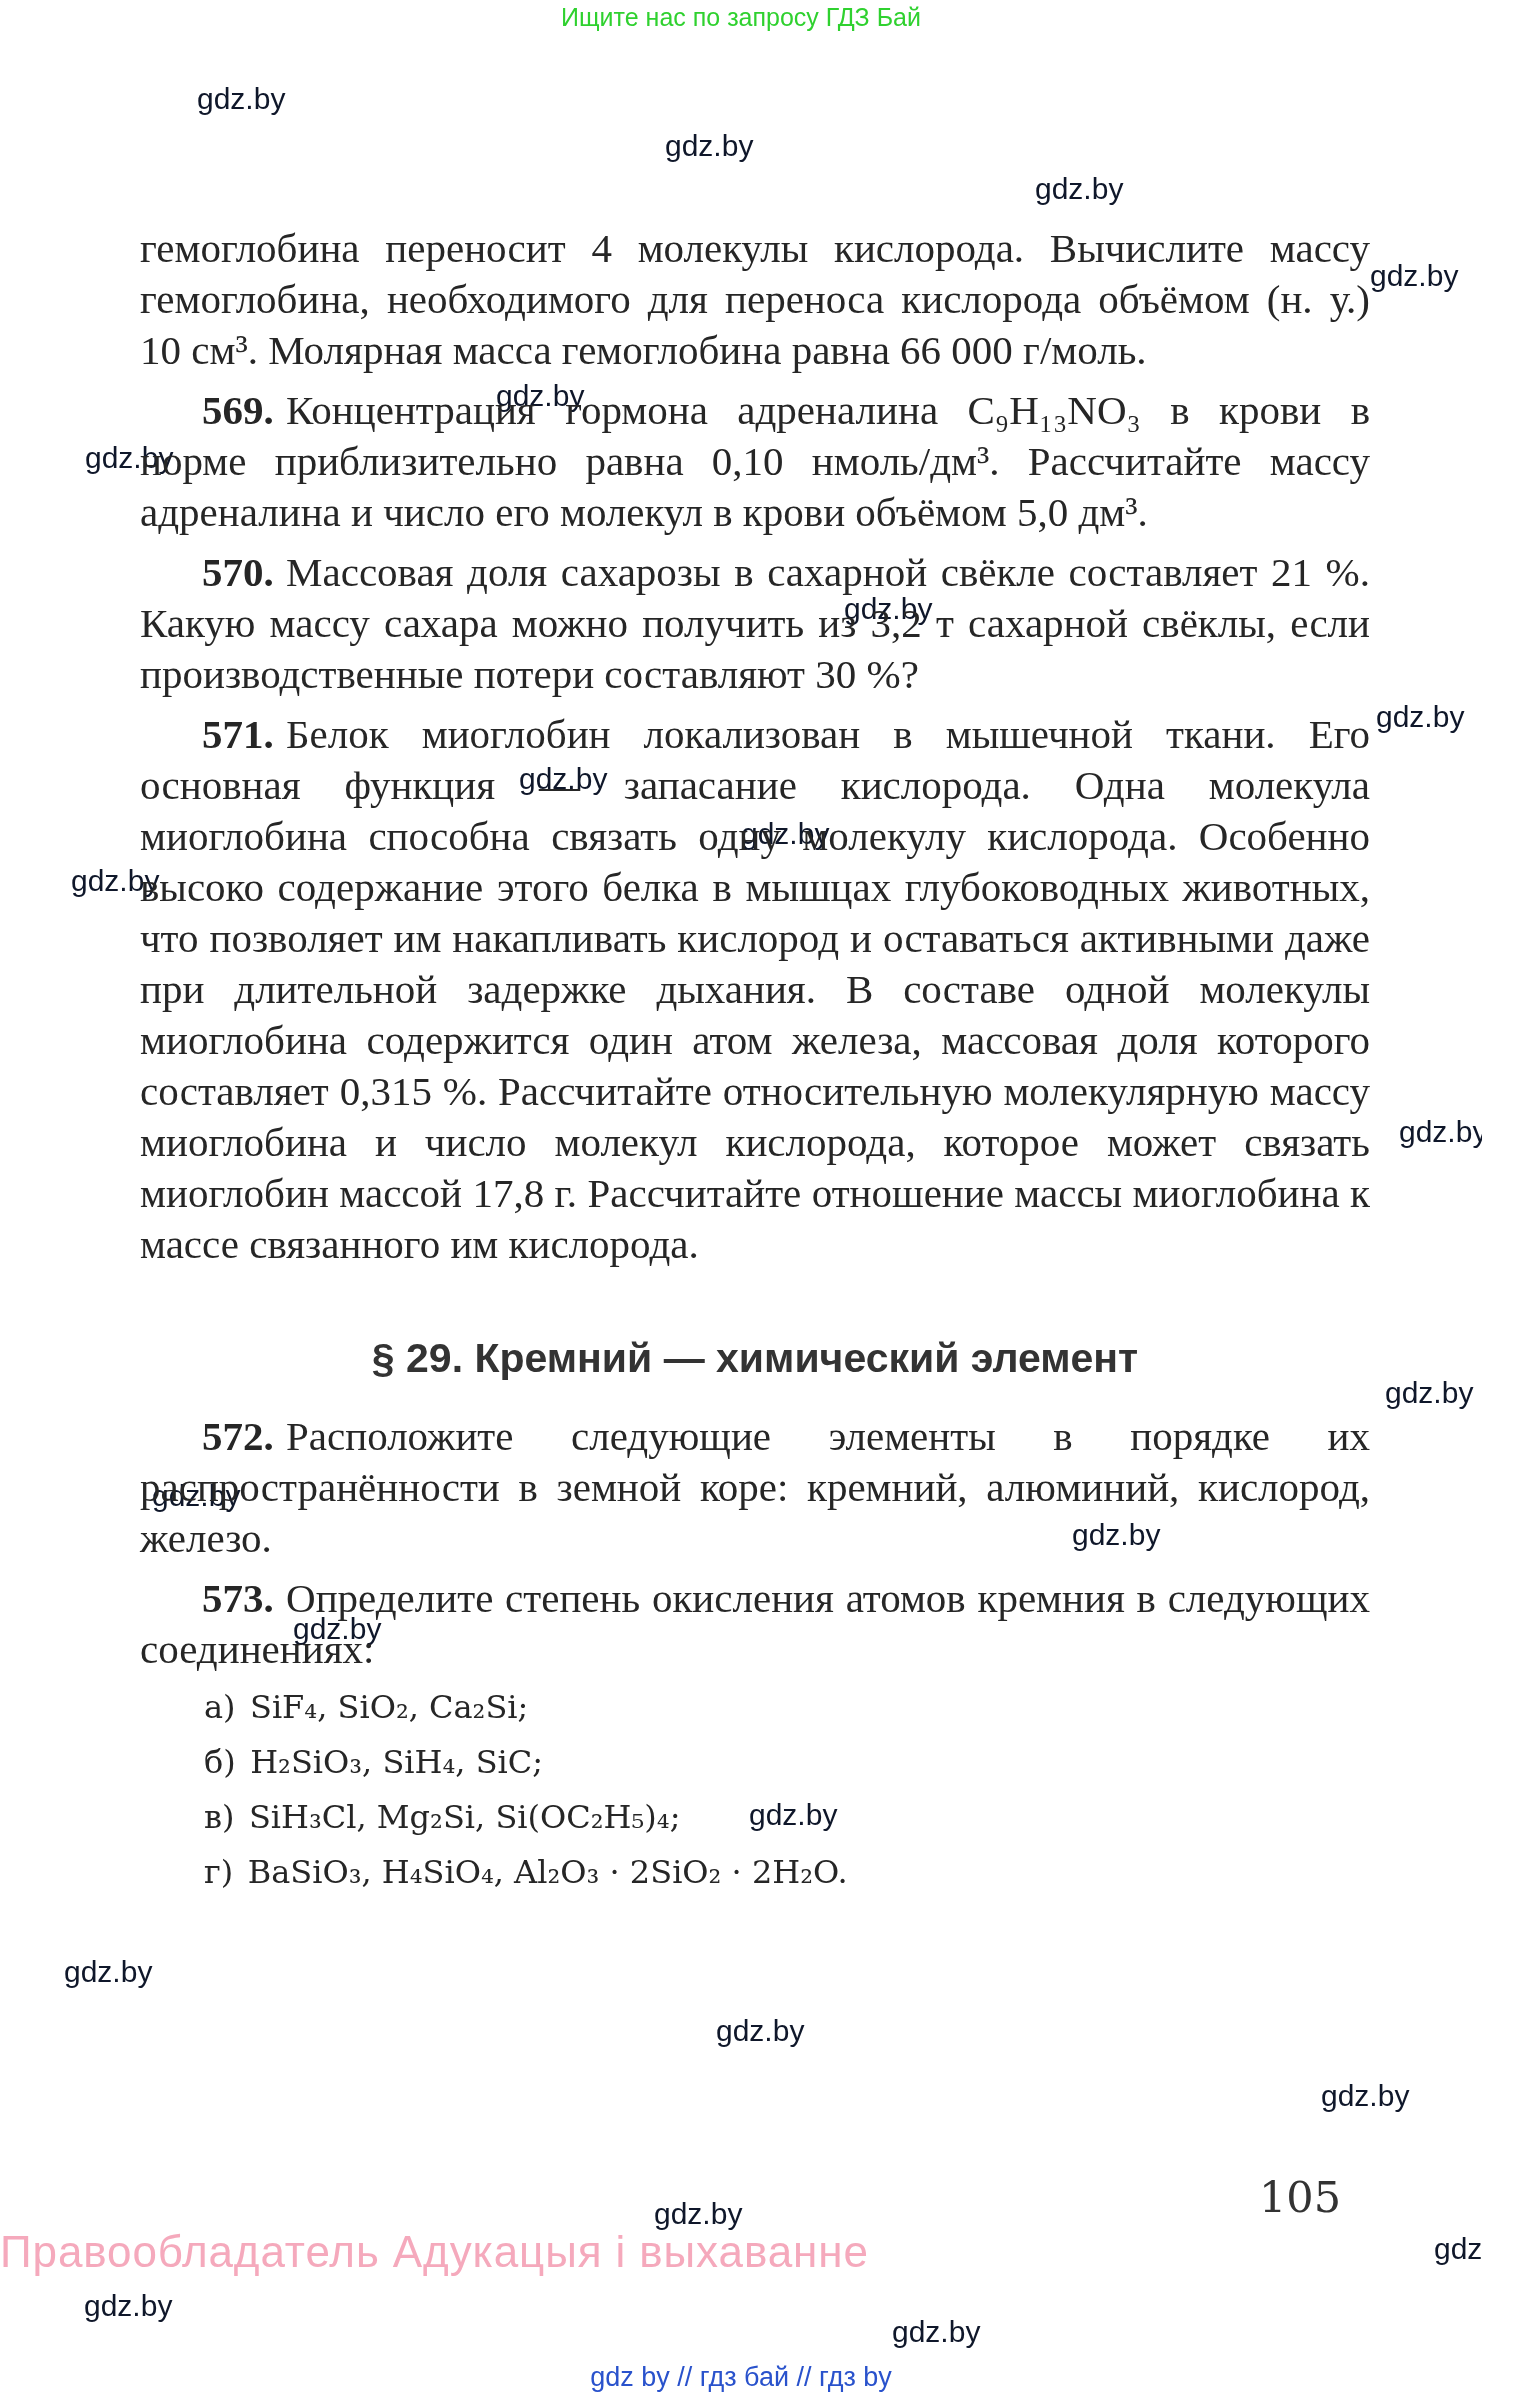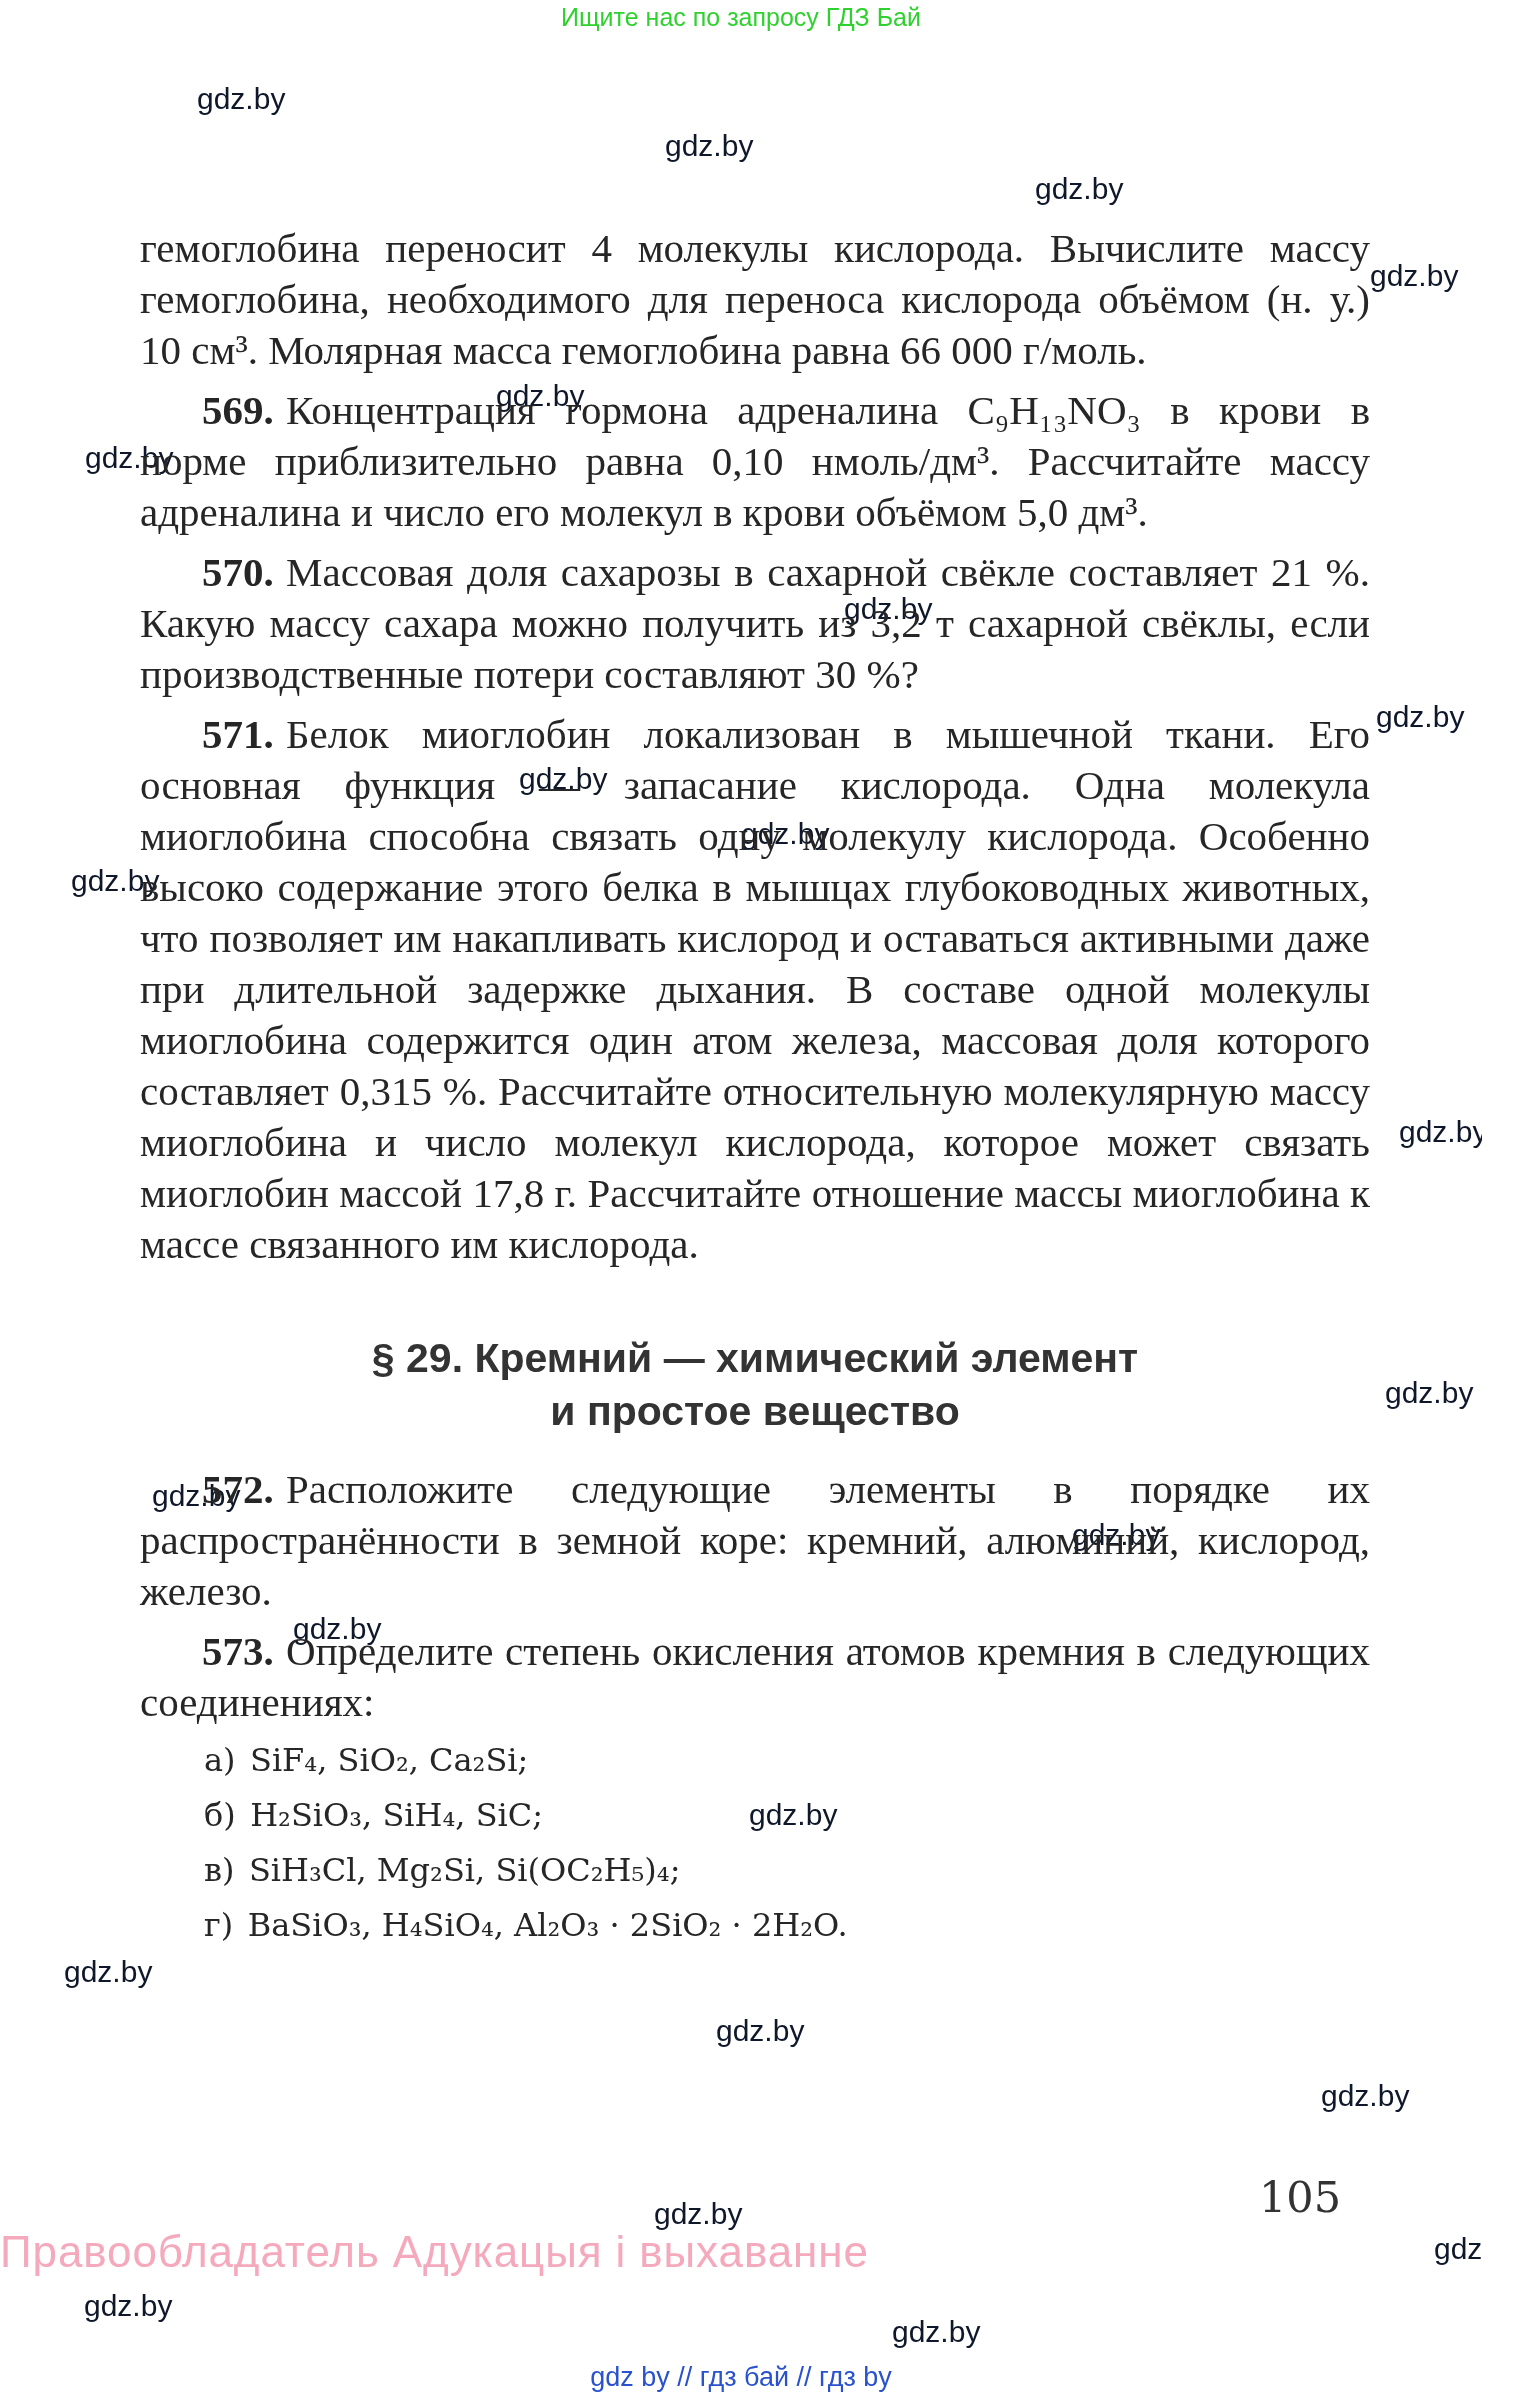--- a/index.html
+++ b/index.html
@@ -147,21 +147,20 @@
     <p class="para numbered">
       <span class="pnum">570.</span><span>Массовая доля сахарозы в сахарной свёкле составляет 21 %. Какую массу сахара можно получить из 3,2 т сахарной свёклы, если производственные потери составляют 30 %?</span>
     </p>
 
     <p class="para numbered">
       <span class="pnum">571.</span><span>Белок миоглобин локализован в мышечной ткани. Его основная функция — запасание кислорода. Одна молекула миоглобина способна связать одну молекулу кислорода. Особенно высоко содержание этого белка в мышцах глубоководных животных, что позволяет им накапливать кислород и оставаться активными даже при длительной задержке дыхания. В составе одной молекулы миоглобина содержится один атом железа, массовая доля которого составляет 0,315 %. Рассчитайте относительную молекулярную массу миоглобина и число молекул кислорода, которое может связать миоглобин массой 17,8 г. Рассчитайте отношение массы миоглобина к массе связанного им кислорода.</span>
     </p>
 
     <div class="section-heading">
       <div>§ 29. Кремний — химический элемент</div>
-      <div>и простое вещество</div>
     </div>
 
     <p class="para numbered">
       <span class="pnum">572.</span><span>Расположите следующие элементы в порядке их распространённости в земной коре: кремний, алюминий, кислород, железо.</span>
     </p>
 
     <p class="para numbered">
       <span class="pnum">573.</span><span>Определите степень окисления атомов кремния в следующих соединениях:</span>
     </p>
 

